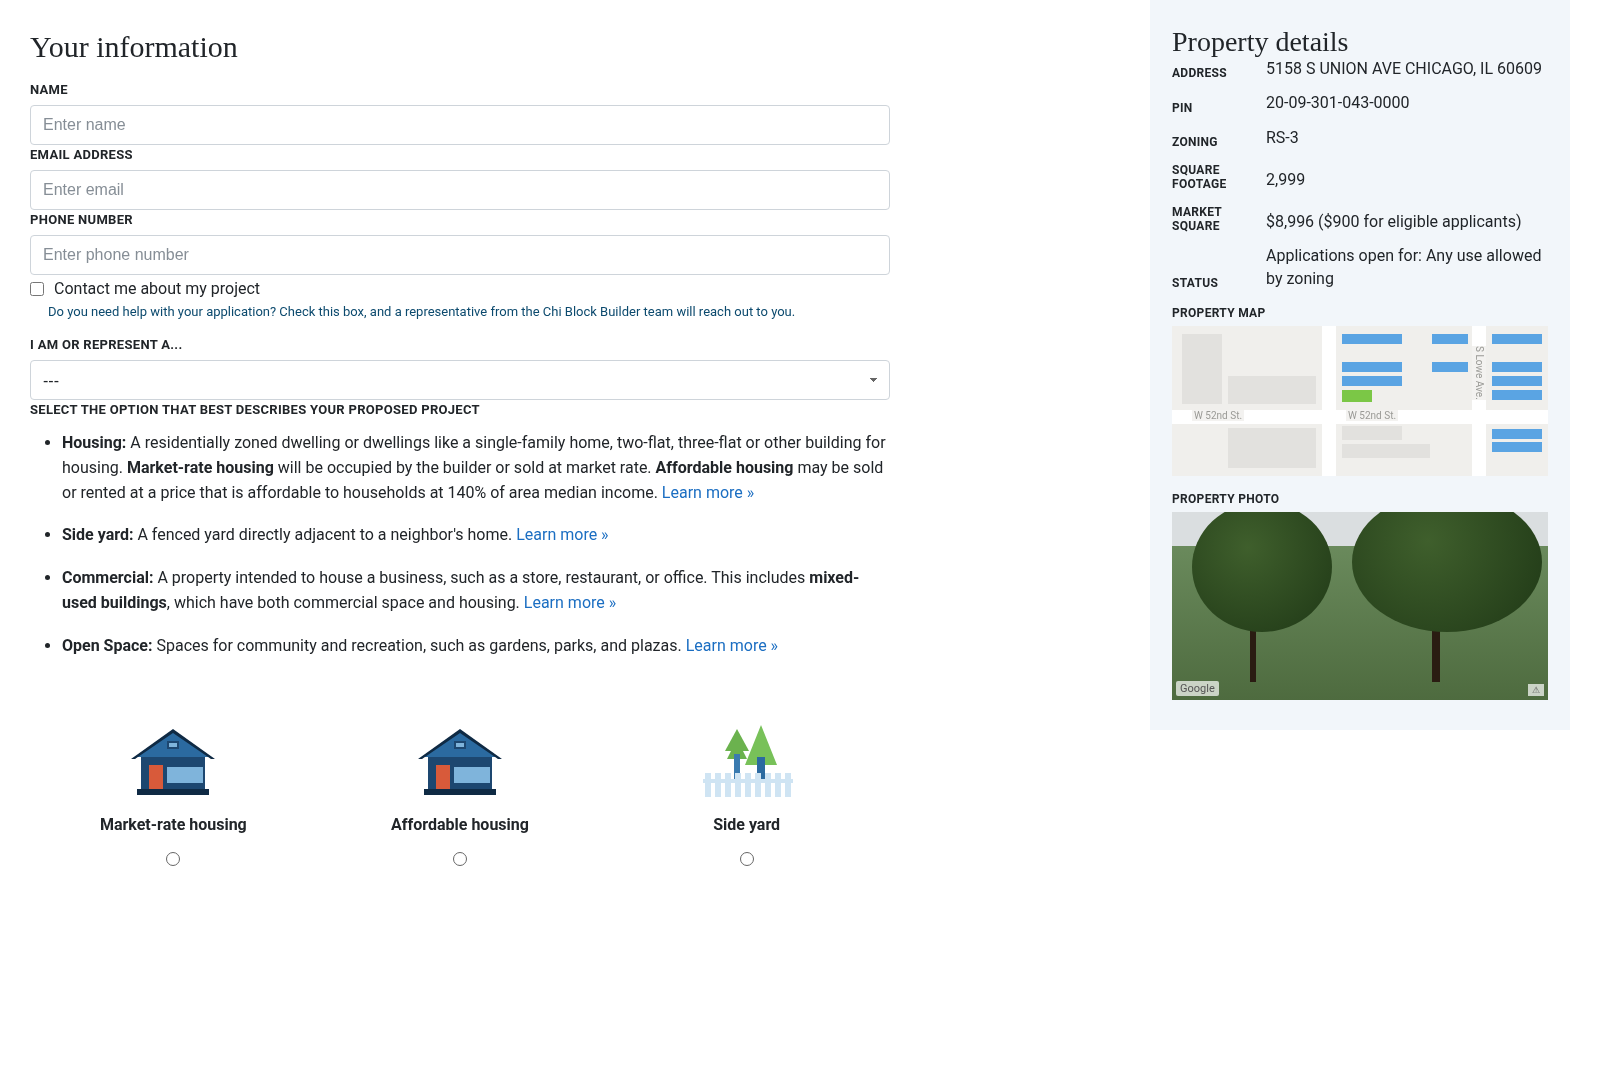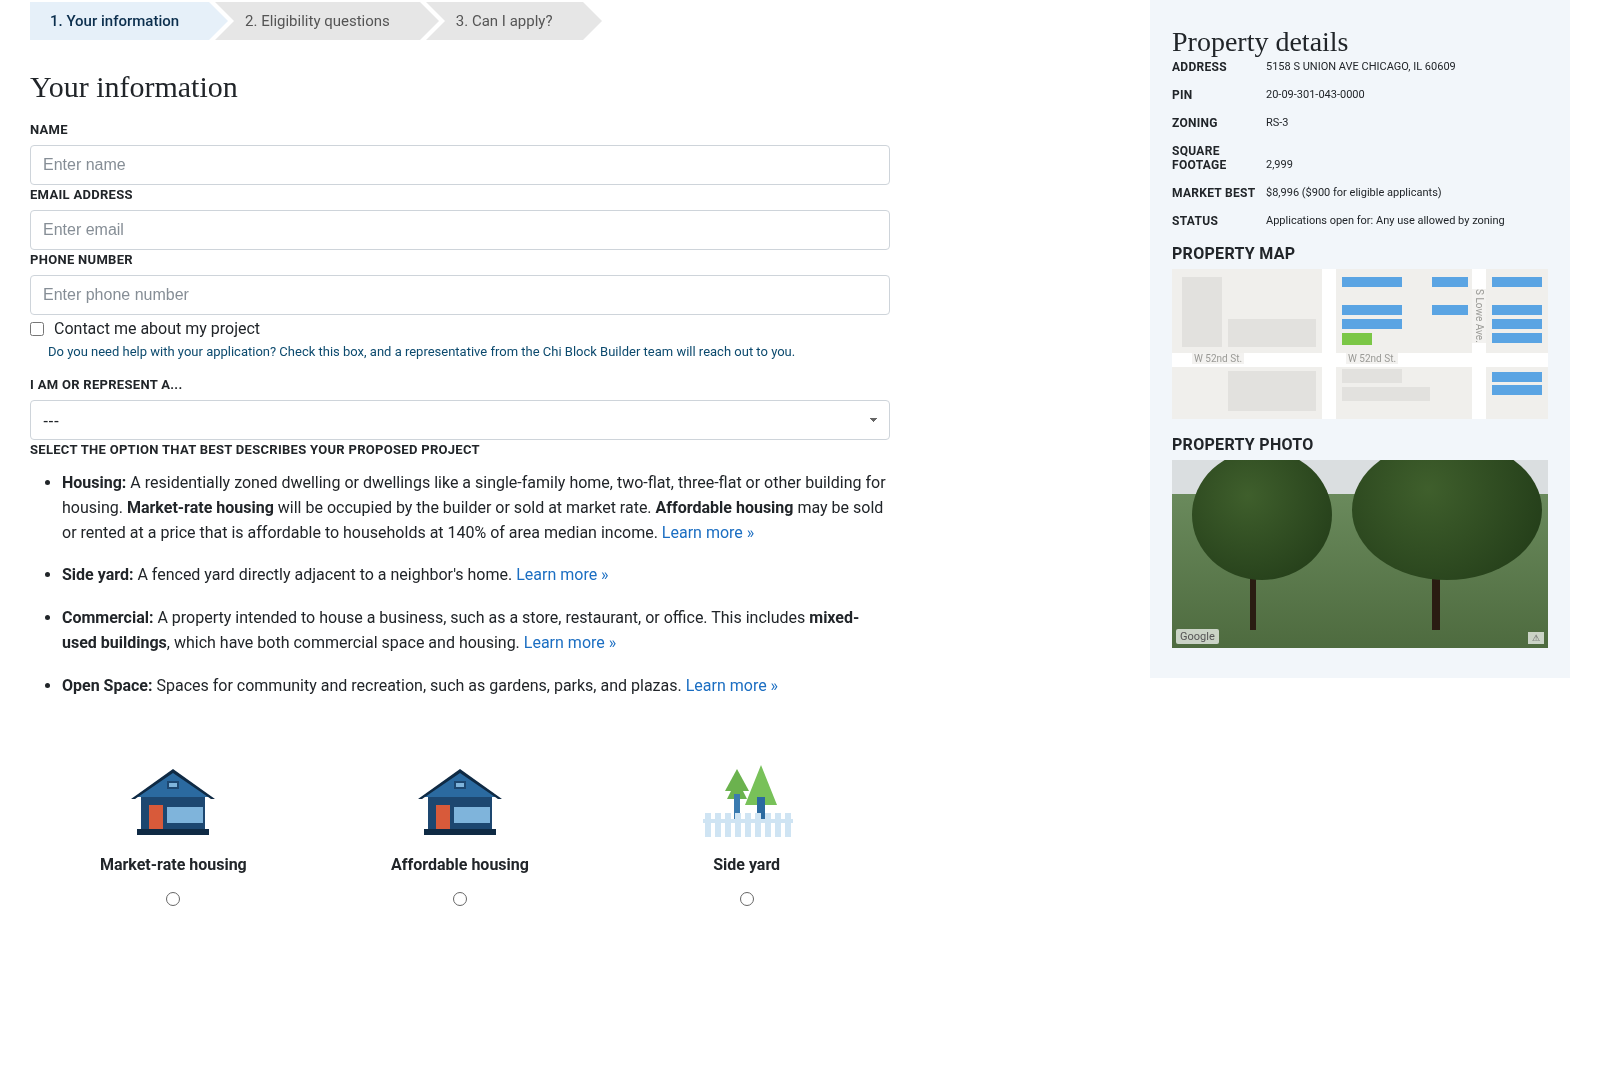--- a/index.html
+++ b/index.html
@@ -38,53 +38,42 @@
 .proj-option { display: flex; flex-direction: column; align-items: center; width: 200px; cursor: pointer; }
 .proj-icon { width: 120px; height: 100px; display: flex; align-items: flex-end; justify-content: center; margin-bottom: 16px; }
 .proj-name { font-weight: 700; font-size: 16px; margin-bottom: 18px; }
 .proj-radio { width: 14px; height: 14px; border: 1.5px solid #666; border-radius: 50%; background: #fff; }
 
 
 .sidebar-box { background: #f2f6fa; padding: 26px 22px 30px; }
 .sidebar h2 { font-family: Georgia, serif; font-weight: 400; font-size: 28px; }
 .prop-row { display: flex; align-items: flex-end; margin-bottom: 12px; }
 .prop-label { flex: 0 0 94px; font-size: 12px; font-weight: 700; letter-spacing: .3px; color: #212529; padding-top: 2px; }
-.prop-value { flex: 1; font-size: 11px; color: #212529; line-height: 1.4; }
-.section-label { font-size: 16px; font-weight: 700; letter-spacing: .3px; margin: 16px 0 6px; }
+.prop-value { flex: 1; font-size: 16px; color: #212529; line-height: 1.4; }
+.section-label { font-size: 12px; font-weight: 700; letter-spacing: .3px; margin: 16px 0 6px; }
 .map-box { width: 100%; height: 150px; background: #f0efec; position: relative; overflow: hidden; }
 .map-road-h { position: absolute; left:0; right:0; height: 14px; background: #fff; }
 .map-road-v { position: absolute; top:0; bottom:0; width: 14px; background: #fff; }
 .map-block { position: absolute; background: #e2e1de; }
 .map-parcel { position: absolute; background: #5aa4e3; }
 .map-parcel.current { background: #7bc746; }
 .map-label { position: absolute; font-size: 10px; color: #9a9a96; background: rgba(240,239,236,.8); padding: 0 2px; }
 .photo-box { width: 100%; height: 188px; background: linear-gradient(to bottom, #dadee0 0%, #dadee0 18%, #6a8a5c 18%, #4e6b3f 100%); position: relative; overflow:hidden; }
 .tree { position: absolute; border-radius: 50%; background: radial-gradient(circle at 40% 35%, #3f5f2c, #1f3816); }
 .trunk { position: absolute; width: 6px; background: #2a1c12; }
 .watermark { position: absolute; left: 4px; bottom: 4px; font-size: 11px; color: #555; background: rgba(255,255,255,.7); padding:1px 4px; border-radius:2px; }
 .report { position: absolute; right: 4px; bottom: 4px; font-size: 9px; color: #555; background: rgba(255,255,255,.7); padding:1px 4px; }
 </style>
 </head>
 <body>
 
 <div class="container">
   <div class="layout">
     <div class="main">
 
-      <div class="stepper">
-        <div class="step active">
-            <span>1. Your information</span>
-          </div>
-        <div class="step">
-            <span>2. Eligibility questions</span>
-          </div>
-        <div class="step">
-            <span>3. Can I apply?</span>
-          </div>
-      </div>
 
       <h1 class="page-title">Your information</h1>
 
       <div class="field">
         <label class="field-label">NAME</label>
         <input class="text-input" type="text" placeholder="Enter name" style="">
       </div>
 
       <div class="field">
         <label class="field-label">EMAIL ADDRESS</label>
@@ -207,21 +196,21 @@
           </div>
         <div class="prop-row">
             <div class="prop-label">ZONING</div>
             <div class="prop-value">RS-3</div>
           </div>
         <div class="prop-row">
             <div class="prop-label">SQUARE FOOTAGE</div>
             <div class="prop-value">2,999</div>
           </div>
         <div class="prop-row">
-            <div class="prop-label">MARKET BEST</div>
+            <div class="prop-label">MARKET SQUARE</div>
             <div class="prop-value">$8,996 ($900 for eligible applicants)</div>
           </div>
         <div class="prop-row">
             <div class="prop-label">STATUS</div>
             <div class="prop-value">Applications open for: Any use allowed by zoning</div>
           </div>
 
         <div class="section-label">PROPERTY MAP</div>
         <div class="map-box">
           <div class="map-road-h" style="top:84px;"></div>

